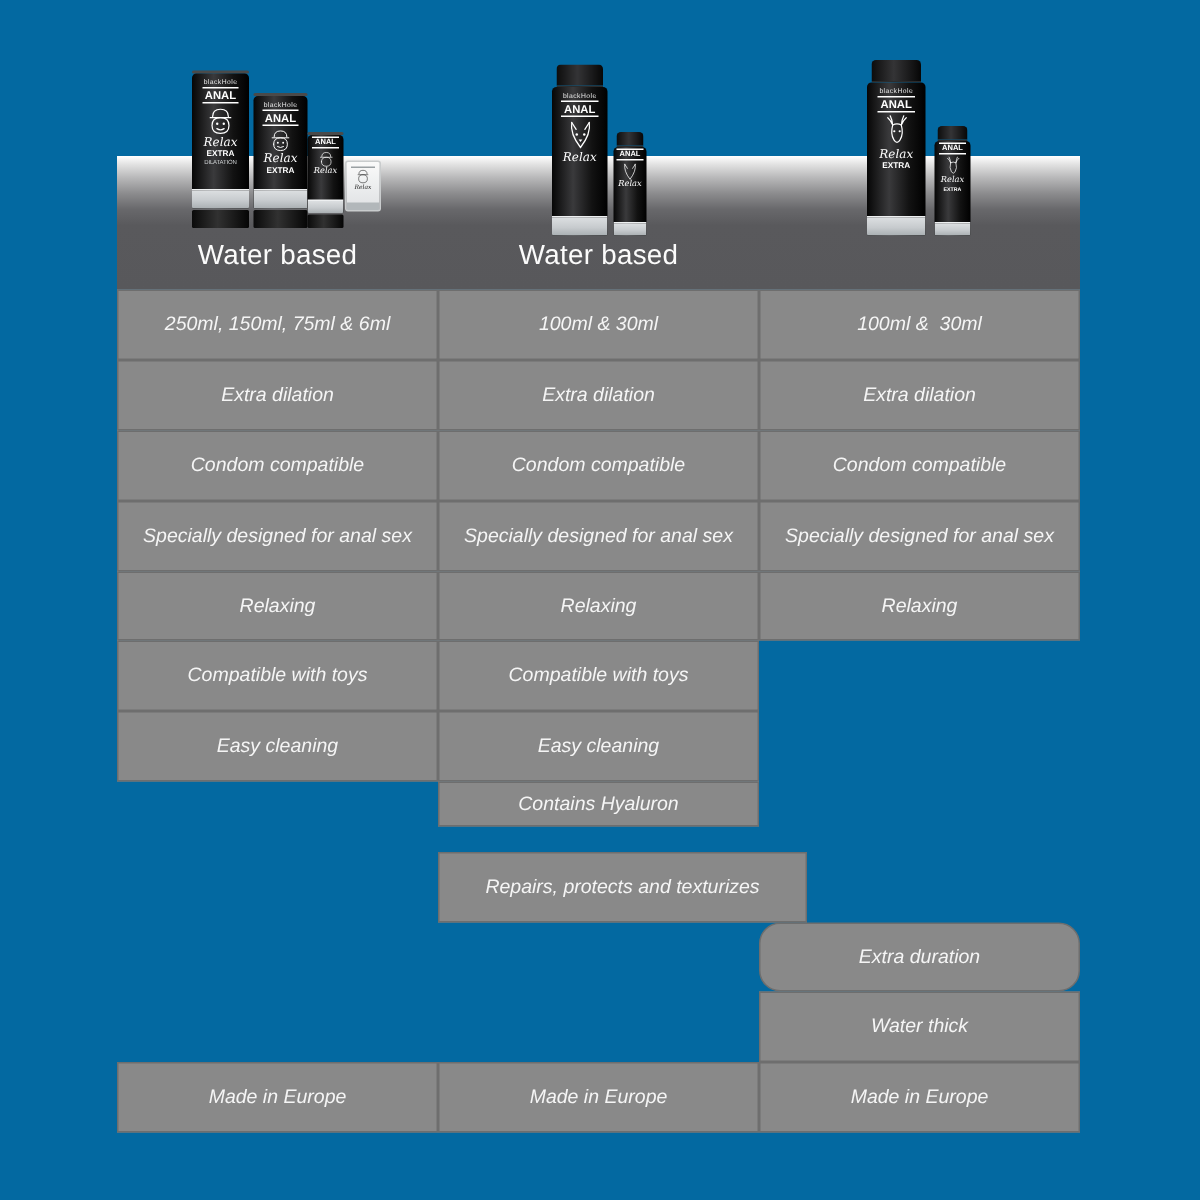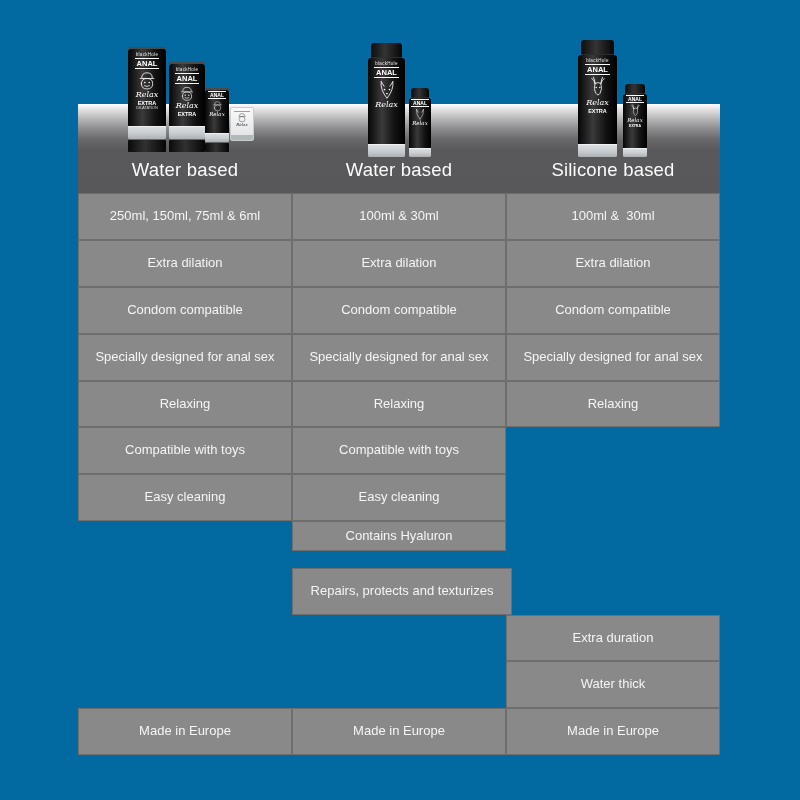--- a/index.html
+++ b/index.html
@@ -13,21 +13,21 @@
 
   .col-header{position:absolute;top:147px;height:46px;display:flex;align-items:center;
               justify-content:center;color:#fbfbfb;font-size:18.5px;letter-spacing:.2px;}
   .ch1{left:78px;width:214px;}
   .ch2{left:292px;width:214px;}
   .ch3{left:506px;width:214px;}
 
   
   .cell{position:absolute;box-sizing:border-box;background:#898989;border:1px solid #6e6e6e;
         color:#f5f5f5;font-size:13px;display:flex;align-items:center;justify-content:center;
-        text-align:center;white-space:pre-wrap;line-height:1.15;padding:0 6px;}
+        text-align:center;white-space:pre-wrap;line-height:1.15;padding:0 6px;font-style:italic;}
 
   
   .product{position:absolute;display:flex;flex-direction:column;}
   .tube-top{height:2px;background:#4a4a4a;border-radius:2px;}
   .tube-body,.bottle-body{flex:1;display:flex;flex-direction:column;align-items:center;
         background:linear-gradient(90deg,#060606 0%,#3a3a3c 38%,#121212 72%,#000 100%);
         border-radius:3px 3px 1px 1px;overflow:hidden;}
   .tube-cap{height:12px;margin-top:1px;border-radius:1px;
         background:linear-gradient(90deg,#0a0a0a,#313131 45%,#050505);}
   .bottle-cap{height:14px;width:84%;align-self:center;border-radius:3px 3px 0 0;
@@ -188,44 +188,43 @@
         <path d="M8.5 9 Q6.5 16 9.5 21 Q12 25 14.5 21 Q17.5 16 15.5 9 Q12 7 8.5 9 Z"></path>
       </svg>
       <span class="p-script sm">Relax</span>
       <span class="p-cap1 sm">EXTRA</span>
       <div class="p-panel sm"></div>
     </div>
   </div>
 
   <div class="col-header ch1">Water based</div>
   <div class="col-header ch2">Water based</div>
-  <div class="col-header ch3">Silicone based</div>
 
   <div class="cells-layer">
       <div class="cell" style="left: 78px; width: 214px; top: 193.4px; height: 46.8px;">250ml, 150ml, 75ml &amp; 6ml</div>
       <div class="cell" style="left: 78px; width: 214px; top: 240.2px; height: 46.8px;">Extra dilation</div>
       <div class="cell" style="left: 78px; width: 214px; top: 287px; height: 46.8px;">Condom compatible</div>
       <div class="cell" style="left: 78px; width: 214px; top: 333.8px; height: 46.8px;">Specially designed for anal sex</div>
       <div class="cell" style="left: 78px; width: 214px; top: 380.6px; height: 46.8px;">Relaxing</div>
       <div class="cell" style="left: 78px; width: 214px; top: 427.4px; height: 46.8px;">Compatible with toys</div>
       <div class="cell" style="left: 78px; width: 214px; top: 474.2px; height: 46.8px;">Easy cleaning</div>
       <div class="cell" style="left: 78px; width: 214px; top: 708.2px; height: 46.8px;">Made in Europe</div>
       <div class="cell" style="left: 292px; width: 214px; top: 193.4px; height: 46.8px;">100ml &amp; 30ml</div>
       <div class="cell" style="left: 292px; width: 214px; top: 240.2px; height: 46.8px;">Extra dilation</div>
       <div class="cell" style="left: 292px; width: 214px; top: 287px; height: 46.8px;">Condom compatible</div>
       <div class="cell" style="left: 292px; width: 214px; top: 333.8px; height: 46.8px;">Specially designed for anal sex</div>
       <div class="cell" style="left: 292px; width: 214px; top: 380.6px; height: 46.8px;">Relaxing</div>
       <div class="cell" style="left: 292px; width: 214px; top: 427.4px; height: 46.8px;">Compatible with toys</div>
       <div class="cell" style="left: 292px; width: 214px; top: 474.2px; height: 46.8px;">Easy cleaning</div>
       <div class="cell" style="left: 292px; width: 214px; top: 521px; height: 30px;">Contains Hyaluron</div>
-      <div class="cell" style="left: 292px; width: 220px; top: 567.8px; height: 46.8px;">Repairs, protects and texturizes</div>
+      <div class="cell" style="left: 292px; width: 246px; top: 567.8px; height: 46.8px;">Repairs, protects and texturizes</div>
       <div class="cell" style="left: 292px; width: 214px; top: 708.2px; height: 46.8px;">Made in Europe</div>
       <div class="cell" style="left: 506px; width: 214px; top: 193.4px; height: 46.8px;">100ml &amp;  30ml</div>
       <div class="cell" style="left: 506px; width: 214px; top: 240.2px; height: 46.8px;">Extra dilation</div>
       <div class="cell" style="left: 506px; width: 214px; top: 287px; height: 46.8px;">Condom compatible</div>
       <div class="cell" style="left: 506px; width: 214px; top: 333.8px; height: 46.8px;">Specially designed for anal sex</div>
       <div class="cell" style="left: 506px; width: 214px; top: 380.6px; height: 46.8px;">Relaxing</div>
-      <div class="cell" style="left: 506px; width: 214px; top: 614.6px; height: 46.8px;">Extra duration</div>
+      <div class="cell" style="left: 506px; width: 214px; top: 614.6px; height: 46.8px; border-radius: 14px;">Extra duration</div>
       <div class="cell" style="left: 506px; width: 214px; top: 661.4px; height: 46.8px;">Water thick</div>
       <div class="cell" style="left: 506px; width: 214px; top: 708.2px; height: 46.8px;">Made in Europe</div>
     </div>
 
 </div>
 
 </body></html>

